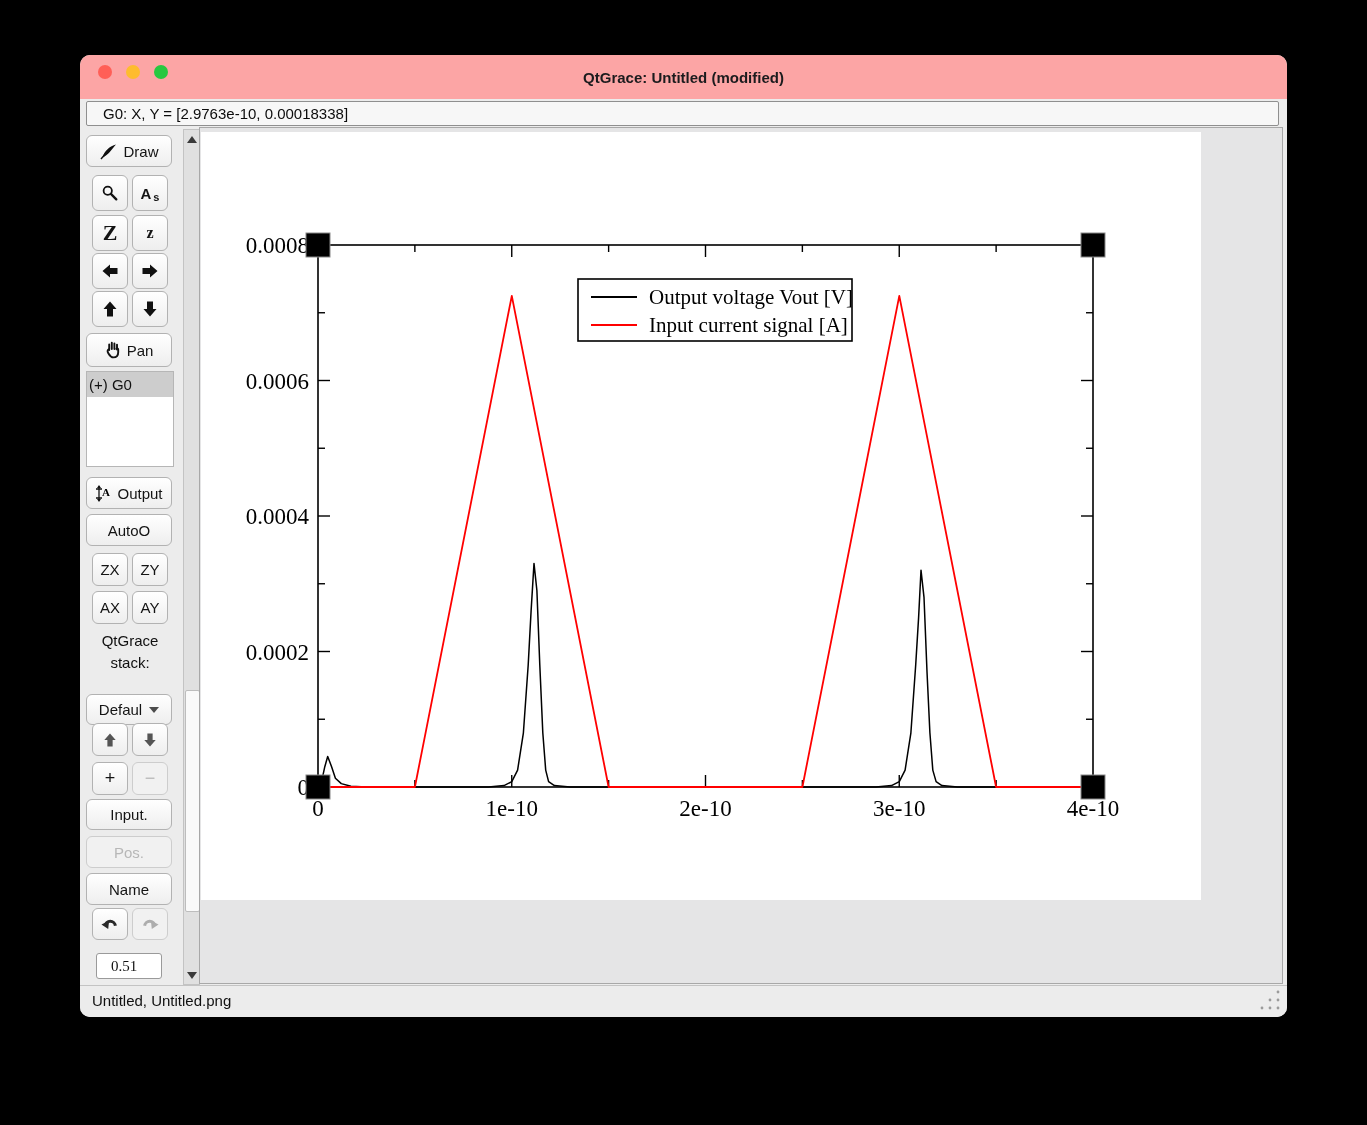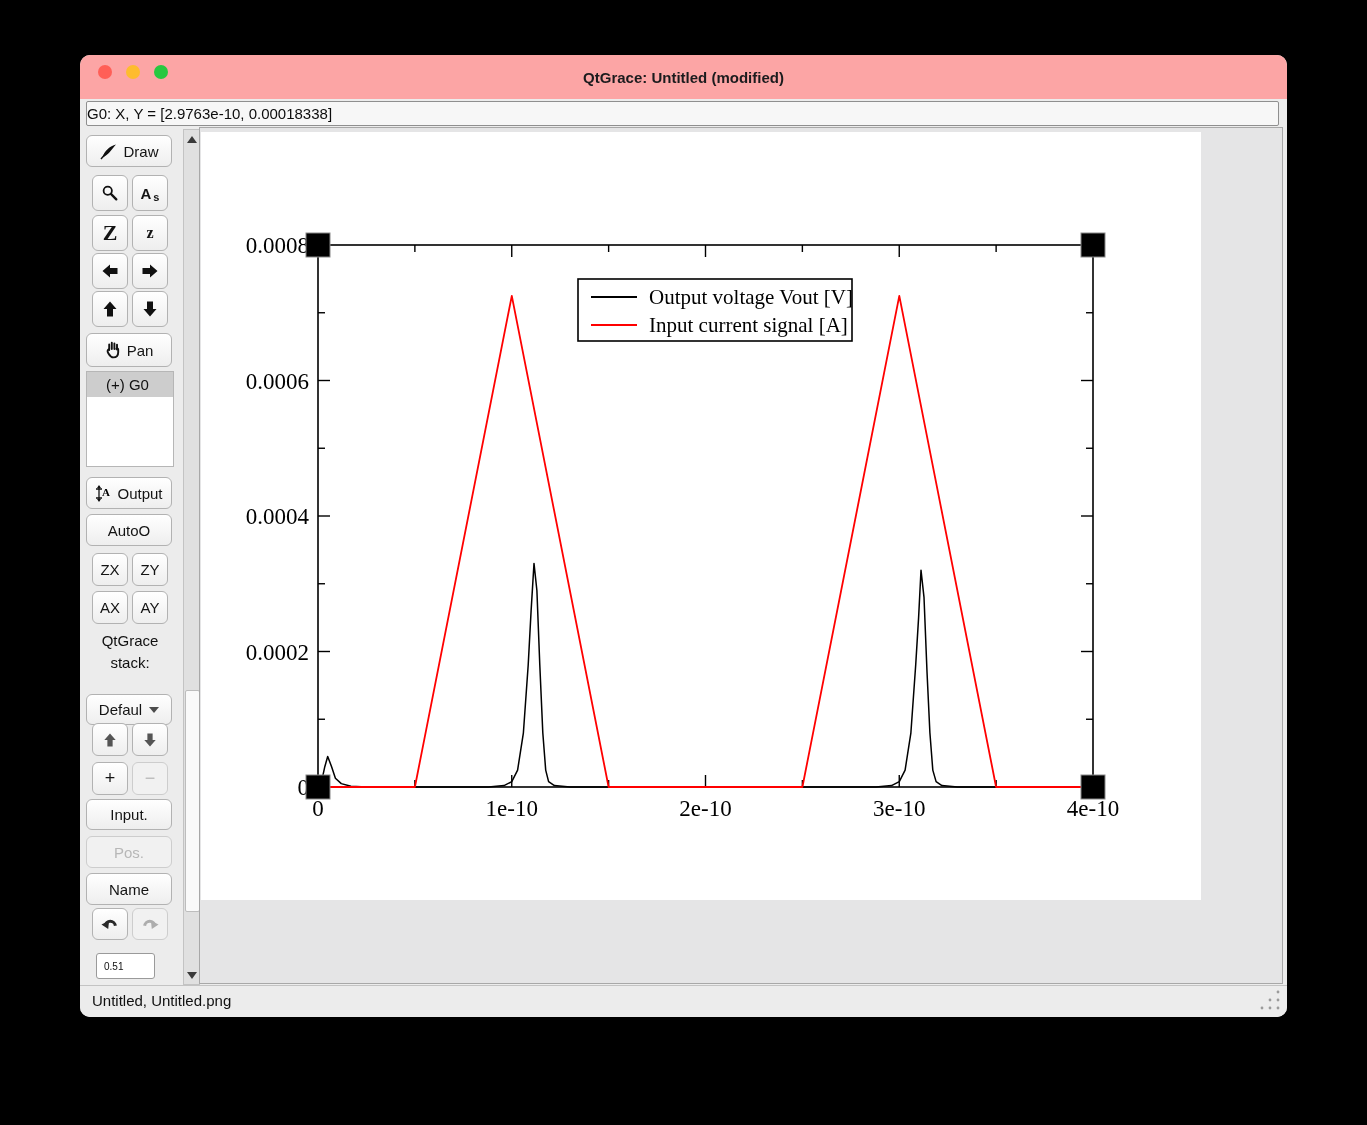--- a/index.html
+++ b/index.html
@@ -8,44 +8,44 @@
   .window{position:absolute;left:80px;top:55px;width:1207px;height:962px;
           background:#ececec;border-radius:10px;overflow:hidden;}
   
   .titlebar{position:absolute;top:0;left:0;width:100%;height:44px;background:#fca5a5;}
   .light{position:absolute;top:10px;width:14px;height:14px;border-radius:50%;}
   .title{position:absolute;top:0;left:0;width:100%;height:44px;line-height:46px;
          text-align:center;font-size:15px;font-weight:bold;color:#1b1b1d;}
   
   .locator{position:absolute;top:46px;left:6px;width:1193px;height:25px;background:#f7f7f7;
            border:1px solid #8f8f8f;border-radius:2px;box-sizing:border-box;
-           font-size:15px;line-height:23px;padding-left:0;color:#0c0c0c;}
+           font-size:15px;line-height:23px;padding-left:16px;color:#0c0c0c;}
   
   .sidebar{position:absolute;left:6px;top:74px;width:94px;height:856px;}
   .sb{position:absolute;background:linear-gradient(#ffffff,#eeeeee);border:1px solid #b2b2b2;
       border-radius:6px;font-size:15px;color:#141414;display:flex;align-items:center;
       justify-content:center;gap:5px;padding:8px;font-family:"Liberation Sans",sans-serif;cursor:default;}
   .sb.sq{width:36px;height:36px;}
   .sb.wide{left:0;width:86px;height:32px;}
   .sb.dis{color:#b7b7b7;background:#f1f1f1;border-color:#cdcdcd;}
   .serifZ{font-family:"Liberation Serif",serif;font-weight:600;font-size:22px;}
   .serifz{font-family:"Liberation Serif",serif;font-weight:600;font-size:16px;}
   .asA{font-weight:bold;font-size:15px;}
   .asS{font-weight:bold;font-size:11px;margin-top:7px;margin-left:-3px;}
   .listbox{position:absolute;left:0;top:242px;width:88px;height:96px;background:#fff;
            border:1px solid #b6b6b6;box-sizing:border-box;}
-  .listitem{height:25px;background:#cdcdcd;font-size:15px;line-height:25px;padding-left:19px;color:#111;}
+  .listitem{height:25px;background:#cdcdcd;font-size:15px;line-height:25px;padding-left:2px;color:#111;}
   .vlabel{position:absolute;left:0;top:501px;width:88px;text-align:center;font-size:15px;
           line-height:22px;color:#101010;}
   .combo{position:absolute;left:0;top:555px;width:86px;height:31px;margin-top:10px;}
   .caret{width:0;height:0;border-left:5px solid transparent;border-right:5px solid transparent;
          border-top:6px solid #4c4c4c;margin-left:2px;}
   .numfield{position:absolute;left:10px;top:824px;width:50px;height:24px;border:1px solid #9a9a9a;
-            border-radius:3px;background:#fff;font-size:10px;font-family:Liberation Sans, sans-serif;
-            padding:0 0 0 7px;color:#111;}
+            border-radius:3px;background:#fff;font-size:15px;font-family:Liberation Serif, serif;
+            padding:0 0 0 14px;color:#111;}
   
   .sscroll{position:absolute;left:97px;top:0px;width:17px;height:856px;background:#e0e0e0;
            border:1px solid #c3c3c3;box-sizing:border-box;}
   .sarrow{position:absolute;left:0;width:15px;height:16px;display:flex;align-items:center;justify-content:center;}
   .tri-up{width:0;height:0;border-left:5px solid transparent;border-right:5px solid transparent;
           border-bottom:7px solid #3a3a3a;}
   .tri-down{width:0;height:0;border-left:5px solid transparent;border-right:5px solid transparent;
             border-top:7px solid #3a3a3a;}
   .sthumb{position:absolute;left:1px;top:560px;width:13px;height:220px;background:#fafafa;
           border:1px solid #bdbdbd;border-radius:2px;}

